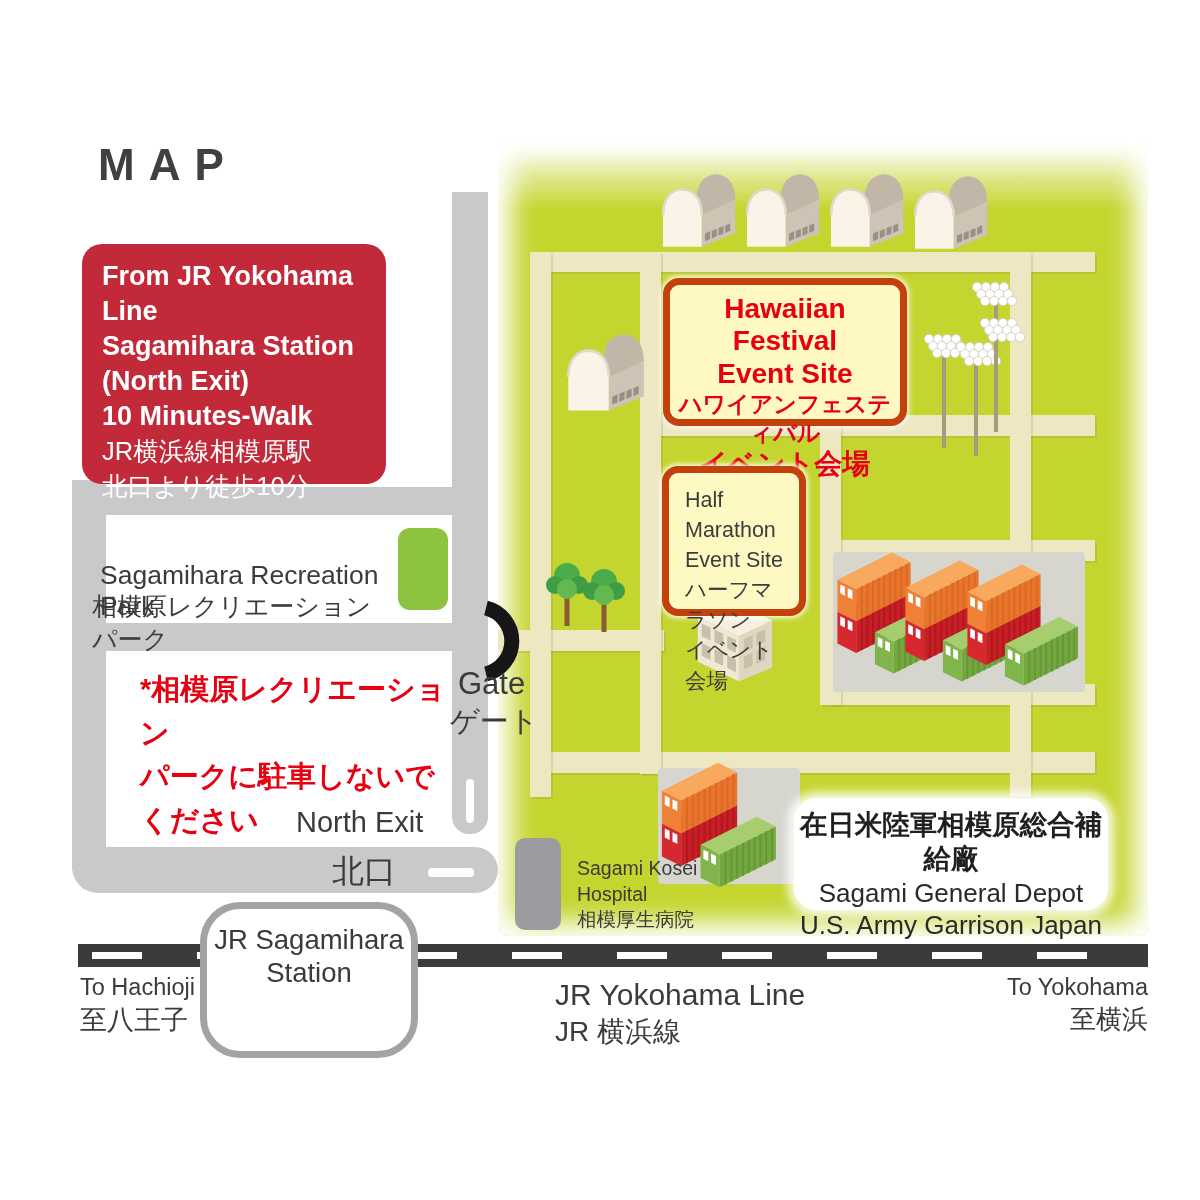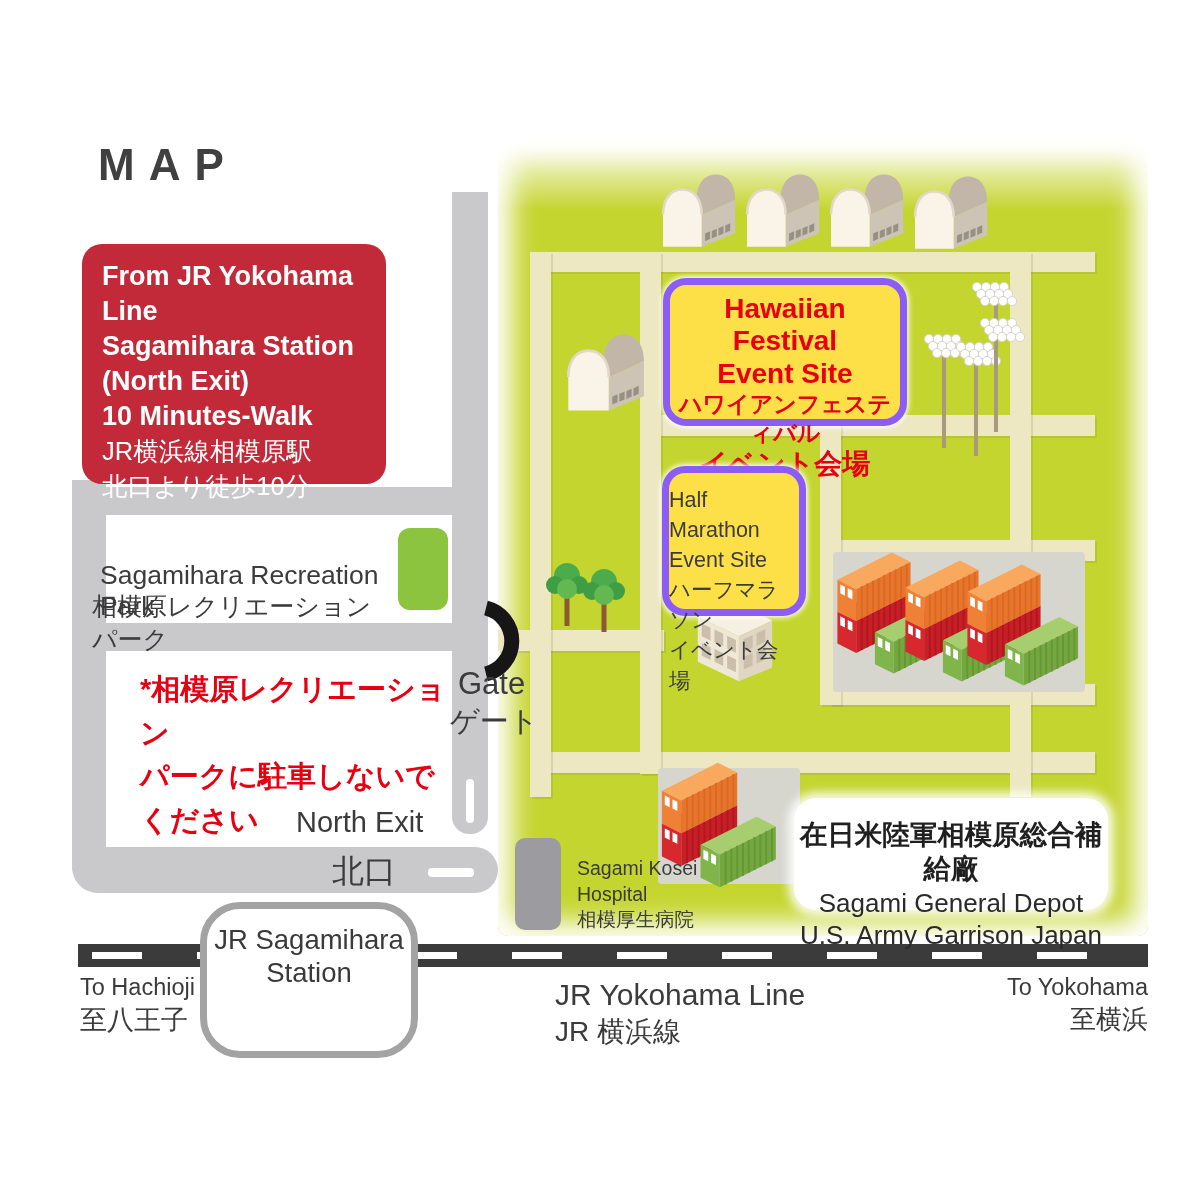--- a/index.html
+++ b/index.html
@@ -18,29 +18,29 @@
   
   .groad{background:#C9C9CC;position:absolute;}
   .tick{background:#fff;position:absolute;border-radius:4px;z-index:3;}
   
   .green-area{left:498px;top:138px;width:650px;height:798px;background:
       linear-gradient(180deg,#ffffff 0%,rgba(255,255,255,0) 9%),#C5D52F;
       border-radius:10px;box-shadow:inset 0 0 26px 14px #ffffff;z-index:1;}
   .croad{background:#EDE7C2;position:absolute;z-index:2;box-shadow:2px 2px 0 rgba(120,115,60,.16);}
   .platform{background:#D6D6CF;position:absolute;z-index:2;border-radius:4px;}
   
-  .cream-box{background:#fde047;border:7px solid #8b5cf6;border-radius:23px;box-sizing:border-box;
+  .cream-box{background:#fef9c3;border:7px solid #c2410c;border-radius:16px;box-sizing:border-box;
     box-shadow:0 0 5px 2px rgba(255,255,255,.9);z-index:5;text-align:center;}
   .haw .l1,.haw .l2{color:#E60012;font-weight:bold;font-size:28px;line-height:1.16;}
   .haw .l3{color:#E60012;font-weight:bold;font-size:23px;line-height:1.25;}
   .haw .l4{color:#E60012;font-weight:bold;font-size:28px;line-height:1.15;}
-  .half{text-align:left;padding:12px 6px 0 0;}
+  .half{text-align:left;padding:12px 6px 0 16px;}
   .half div{color:#3c3c3c;font-size:21.5px;line-height:1.4;}
   .depot-box{background:#fff;border-radius:22px;z-index:5;text-align:center;
-    box-shadow:0 0 10px 6px rgba(255,255,255,.85);padding-top:20px;box-sizing:border-box;}
+    box-shadow:0 0 10px 6px rgba(255,255,255,.85);padding-top:10px;box-sizing:border-box;}
   .depot-box .jp{font-weight:bold;font-size:27.5px;color:#1f1f1f;line-height:1.25;}
   .depot-box .en{font-size:26px;color:#2a2a2a;line-height:1.25;}
   
   .dark{color:#3b3b3b;}
   .warning{color:#E60012;font-weight:bold;font-size:29px;line-height:1.5;z-index:4;}
   .center{text-align:left;}
   
   .railway{background:#3B3B3B;z-index:4;}
   .rail-dashes{position:absolute;left:14px;top:8px;height:7px;right:10px;
     background:repeating-linear-gradient(90deg,#fff 0px,#fff 50px,rgba(0,0,0,0) 50px,rgba(0,0,0,0) 105px);}

